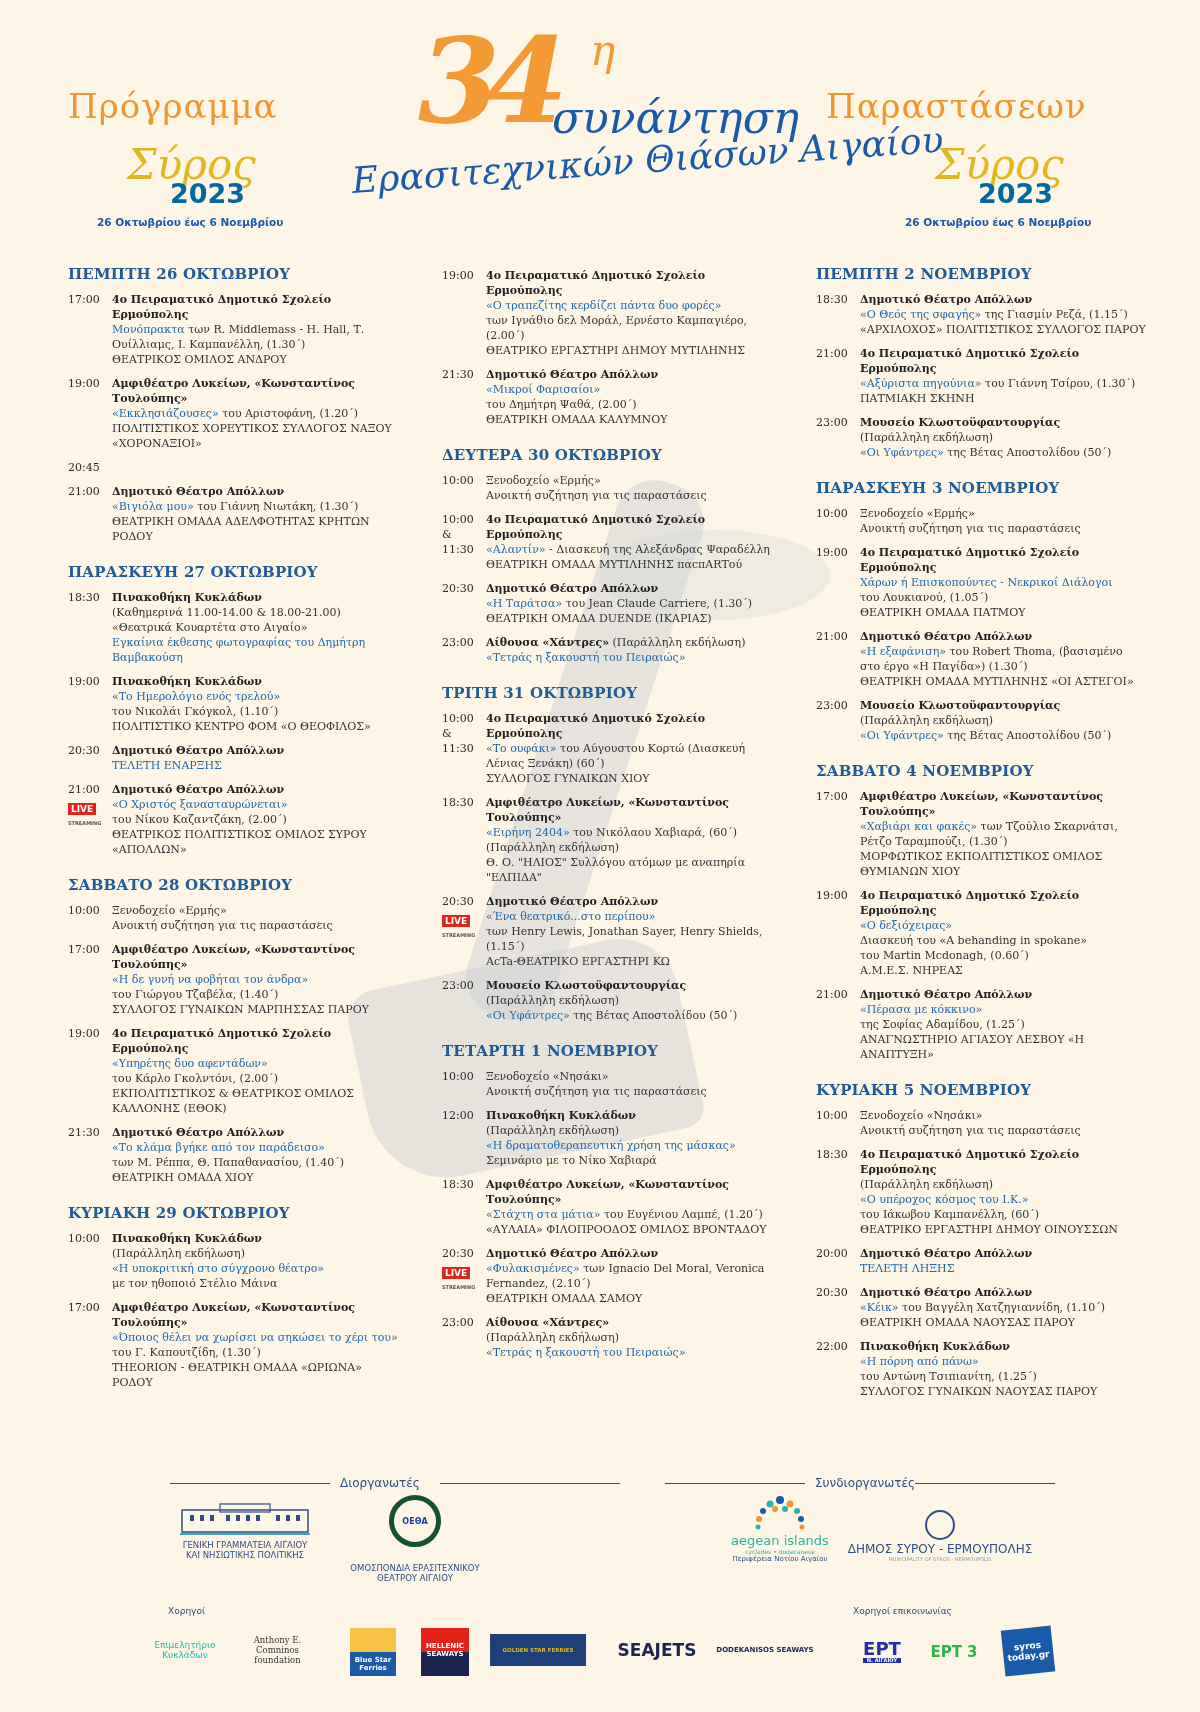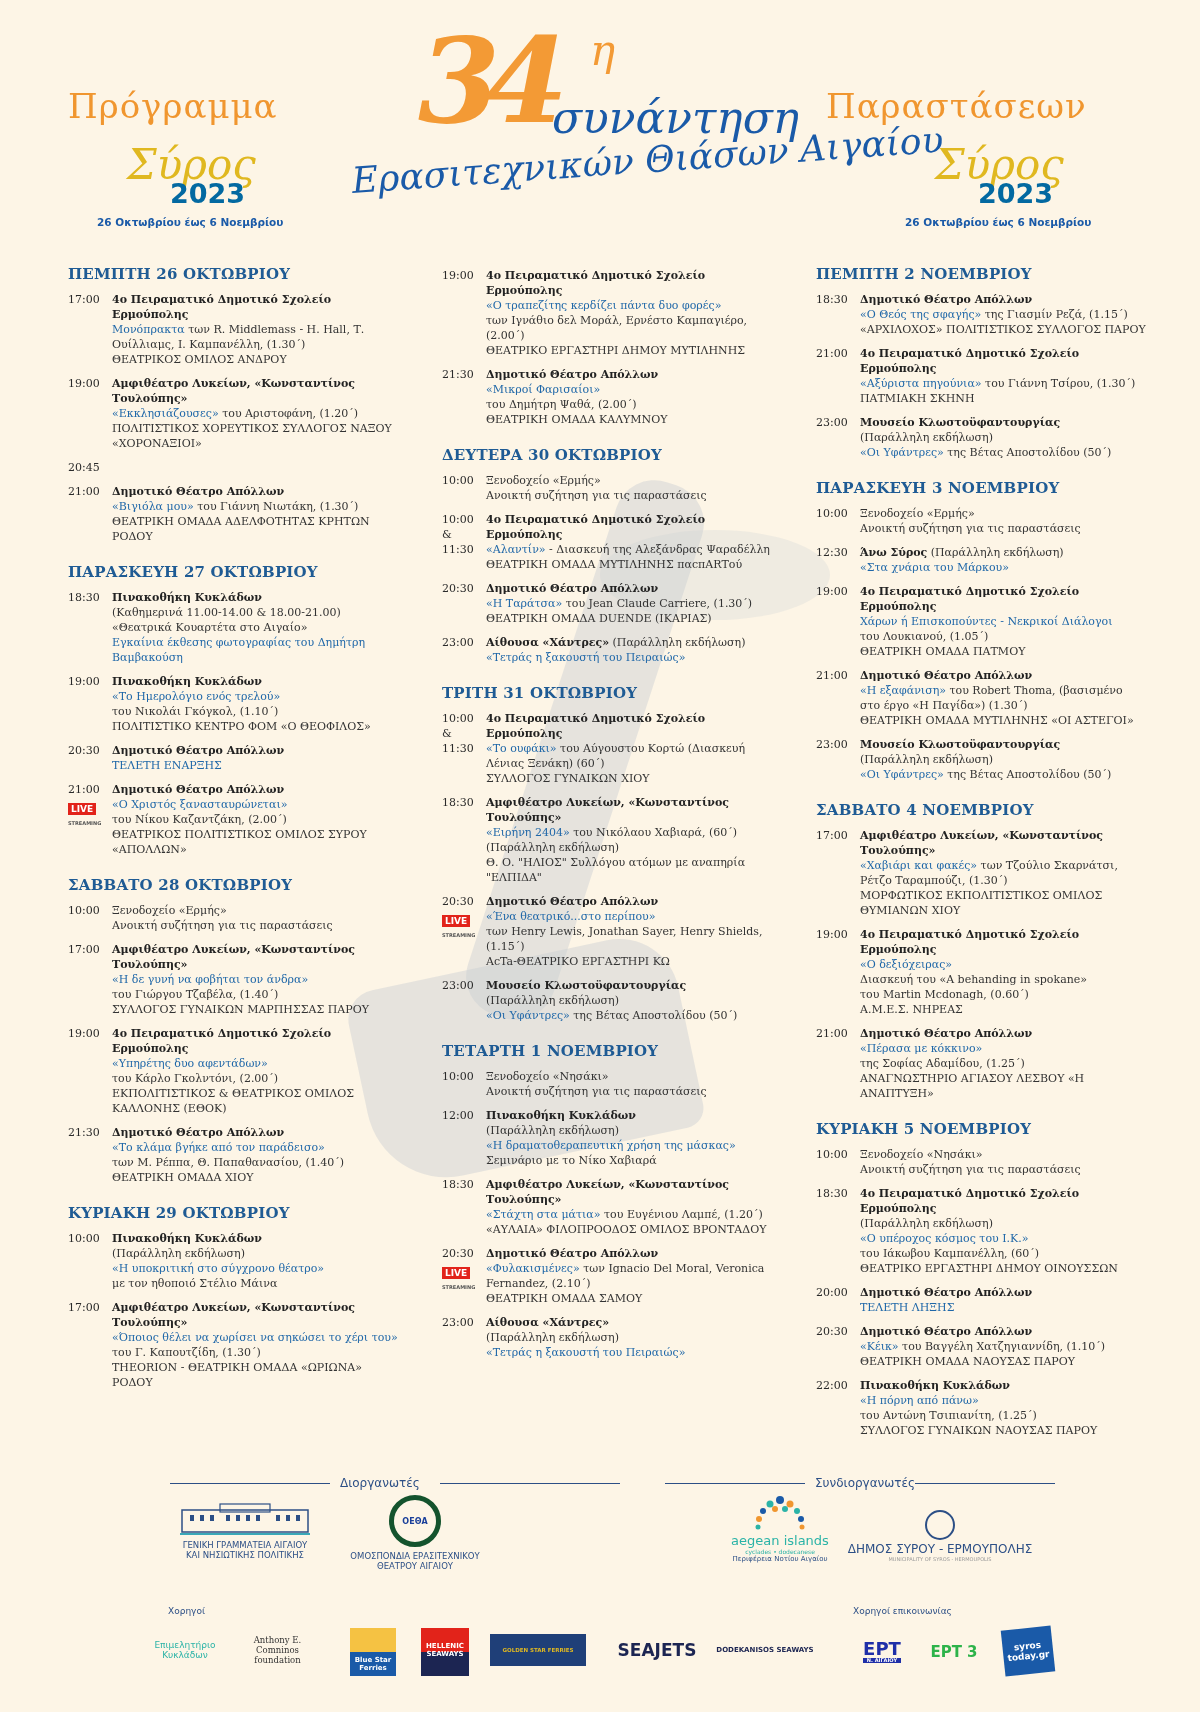--- a/index.html
+++ b/index.html
@@ -215,24 +215,20 @@
       <div class="time">23:00</div>
       <div class="body"><span class="venue">Μουσείο Κλωστοϋφαντουργίας</span><br><span class="line">(Παράλληλη εκδήλωση)</span><br><span class="title">«Οι Υφάντρες»</span><span class="line"> της Βέτας Αποστολίδου (50΄)</span><br></div>
     </div>
     <div class="daygap"></div>
     <div class="day">ΠΑΡΑΣΚΕΥΗ 3 ΝΟΕΜΒΡΙΟΥ</div>
     <div class="ev">
       <div class="time">10:00</div>
       <div class="body"><span class="line">Ξενοδοχείο «Ερμής»</span><br><span class="line">Ανοικτή συζήτηση για τις παραστάσεις</span><br></div>
     </div>
     <div class="ev">
-      <div class="time">12:30</div>
-      <div class="body"><span class="venue">Άνω Σύρος</span><span class="line"> (Παράλληλη εκδήλωση)</span><br><span class="title">«Στα χνάρια του Μάρκου»</span><br></div>
-    </div>
-    <div class="ev">
       <div class="time">19:00</div>
       <div class="body"><span class="venue">4ο Πειραματικό Δημοτικό Σχολείο Ερμούπολης</span><br><span class="title">Χάρων ή Επισκοπούντες - Νεκρικοί Διάλογοι</span><br><span class="line">του Λουκιανού, (1.05΄)</span><br><span class="line">ΘΕΑΤΡΙΚΗ ΟΜΑΔΑ ΠΑΤΜΟΥ</span><br></div>
     </div>
     <div class="ev">
       <div class="time">21:00</div>
       <div class="body"><span class="venue">Δημοτικό Θέατρο Απόλλων</span><br><span class="title">«Η εξαφάνιση»</span><span class="line"> του Robert Thoma, (βασισμένο στο έργο «Η Παγίδα») (1.30΄)</span><br><span class="line">ΘΕΑΤΡΙΚΗ ΟΜΑΔΑ ΜΥΤΙΛΗΝΗΣ «ΟΙ ΑΣΤΕΓΟΙ»</span><br></div>
     </div>
     <div class="ev">
       <div class="time">23:00</div>
       <div class="body"><span class="venue">Μουσείο Κλωστοϋφαντουργίας</span><br><span class="line">(Παράλληλη εκδήλωση)</span><br><span class="title">«Οι Υφάντρες»</span><span class="line"> της Βέτας Αποστολίδου (50΄)</span><br></div>
@@ -300,21 +296,21 @@
           <rect x="96" y="15" width="4" height="6"></rect>
           <rect x="106" y="15" width="4" height="6"></rect>
           <rect x="116" y="15" width="4" height="6"></rect>
         </g>
         <line x1="0" y1="34" x2="130" y2="34" stroke="#3aa8b8" stroke-width="2"></line>
       </svg>
     <div style="margin-top:2px;">ΓΕΝΙΚΗ ΓΡΑΜΜΑΤΕΙΑ ΑΙΓΑΙΟΥ ΚΑΙ ΝΗΣΙΩΤΙΚΗΣ ΠΟΛΙΤΙΚΗΣ</div>
   </div>
   <div class="org-logo" style="left:340px;top:1495px;width:150px;">
     <div style="width:52px;height:52px;margin:0 auto;border:5px solid #14532d;border-radius:50%;display:flex;align-items:center;justify-content:center;font-size:8px;color:#1a3f9a;font-weight:bold;">ΟΕΘΑ</div>
-    <div style="margin-top:4px;">ΟΜΟΣΠΟΝΔΙΑ ΕΡΑΣΙΤΕΧΝΙΚΟΥ ΘΕΑΤΡΟΥ ΑΙΓΑΙΟΥ</div>
+    <div style="margin-top:16px;">ΟΜΟΣΠΟΝΔΙΑ ΕΡΑΣΙΤΕΧΝΙΚΟΥ ΘΕΑΤΡΟΥ ΑΙΓΑΙΟΥ</div>
   </div>
 
   <div class="org-logo" style="left:725px;top:1495px;width:110px;">
     <svg width="60" height="36" viewBox="0 0 60 36">
         <g>
           <circle cx="30" cy="5" r="4" fill="#1a5aa8"></circle>
           <circle cx="20" cy="9" r="3.5" fill="#2bb3a7"></circle>
           <circle cx="40" cy="9" r="3.5" fill="#f0962f"></circle>
           <circle cx="13" cy="16" r="3" fill="#1a5aa8"></circle>
           <circle cx="47" cy="16" r="3" fill="#2bb3a7"></circle>

